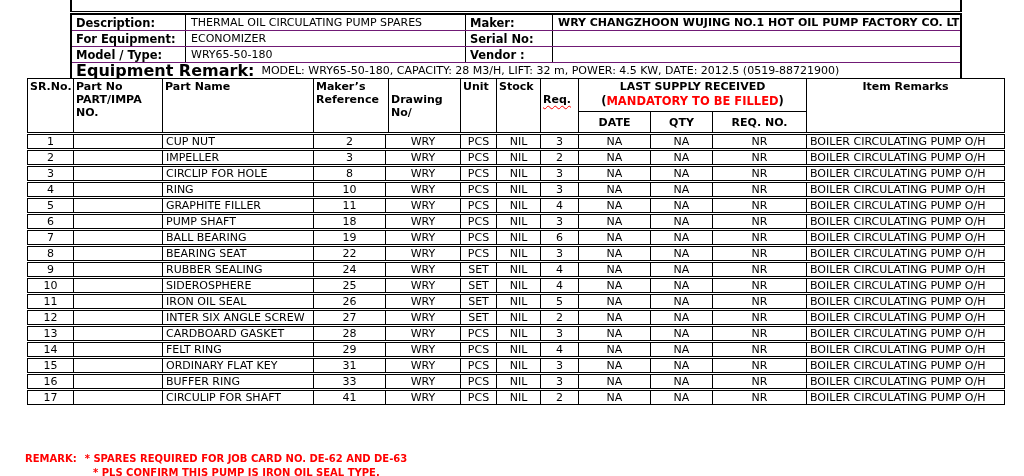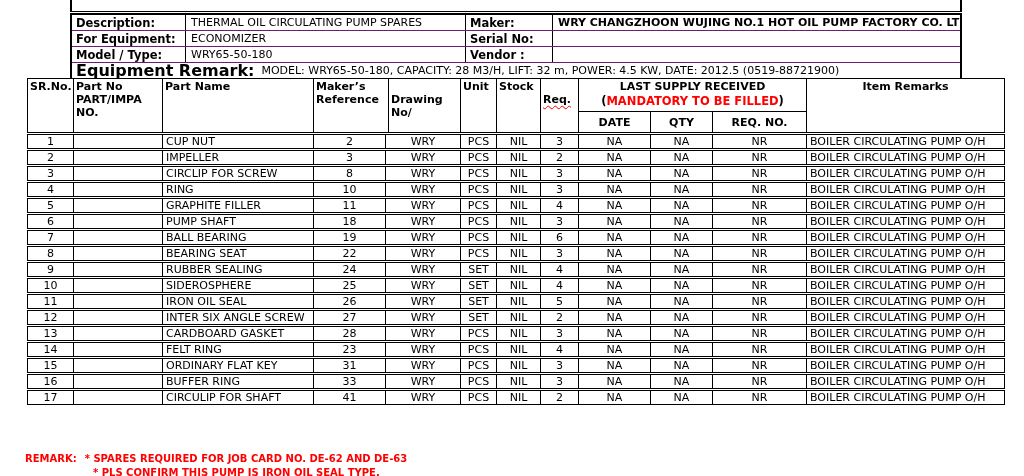--- a/index.html
+++ b/index.html
@@ -147,21 +147,21 @@
     <div class="td c-st">NIL</div>
     <div class="td c-rq">2</div>
     <div class="td c-date">NA</div>
     <div class="td c-qty">NA</div>
     <div class="td c-rn">NR</div>
     <div class="td c-irm left">BOILER CIRCULATING PUMP O/H</div>
   </div>
       <div class="row">
     <div class="td c-sr">3</div>
     <div class="td c-pn"></div>
-    <div class="td c-name left">CIRCLIP FOR SCREW</div>
+    <div class="td c-name left">CIRCLIP FOR HOLE</div>
     <div class="td c-dr">8</div>
     <div class="td c-mr">WRY</div>
     <div class="td c-un">PCS</div>
     <div class="td c-st">NIL</div>
     <div class="td c-rq">3</div>
     <div class="td c-date">NA</div>
     <div class="td c-qty">NA</div>
     <div class="td c-rn">NR</div>
     <div class="td c-irm left">BOILER CIRCULATING PUMP O/H</div>
   </div>
@@ -302,21 +302,21 @@
     <div class="td c-rq">3</div>
     <div class="td c-date">NA</div>
     <div class="td c-qty">NA</div>
     <div class="td c-rn">NR</div>
     <div class="td c-irm left">BOILER CIRCULATING PUMP O/H</div>
   </div>
       <div class="row">
     <div class="td c-sr">14</div>
     <div class="td c-pn"></div>
     <div class="td c-name left">FELT RING</div>
-    <div class="td c-dr">23</div>
+    <div class="td c-dr">29</div>
     <div class="td c-mr">WRY</div>
     <div class="td c-un">PCS</div>
     <div class="td c-st">NIL</div>
     <div class="td c-rq">4</div>
     <div class="td c-date">NA</div>
     <div class="td c-qty">NA</div>
     <div class="td c-rn">NR</div>
     <div class="td c-irm left">BOILER CIRCULATING PUMP O/H</div>
   </div>
       <div class="row">

